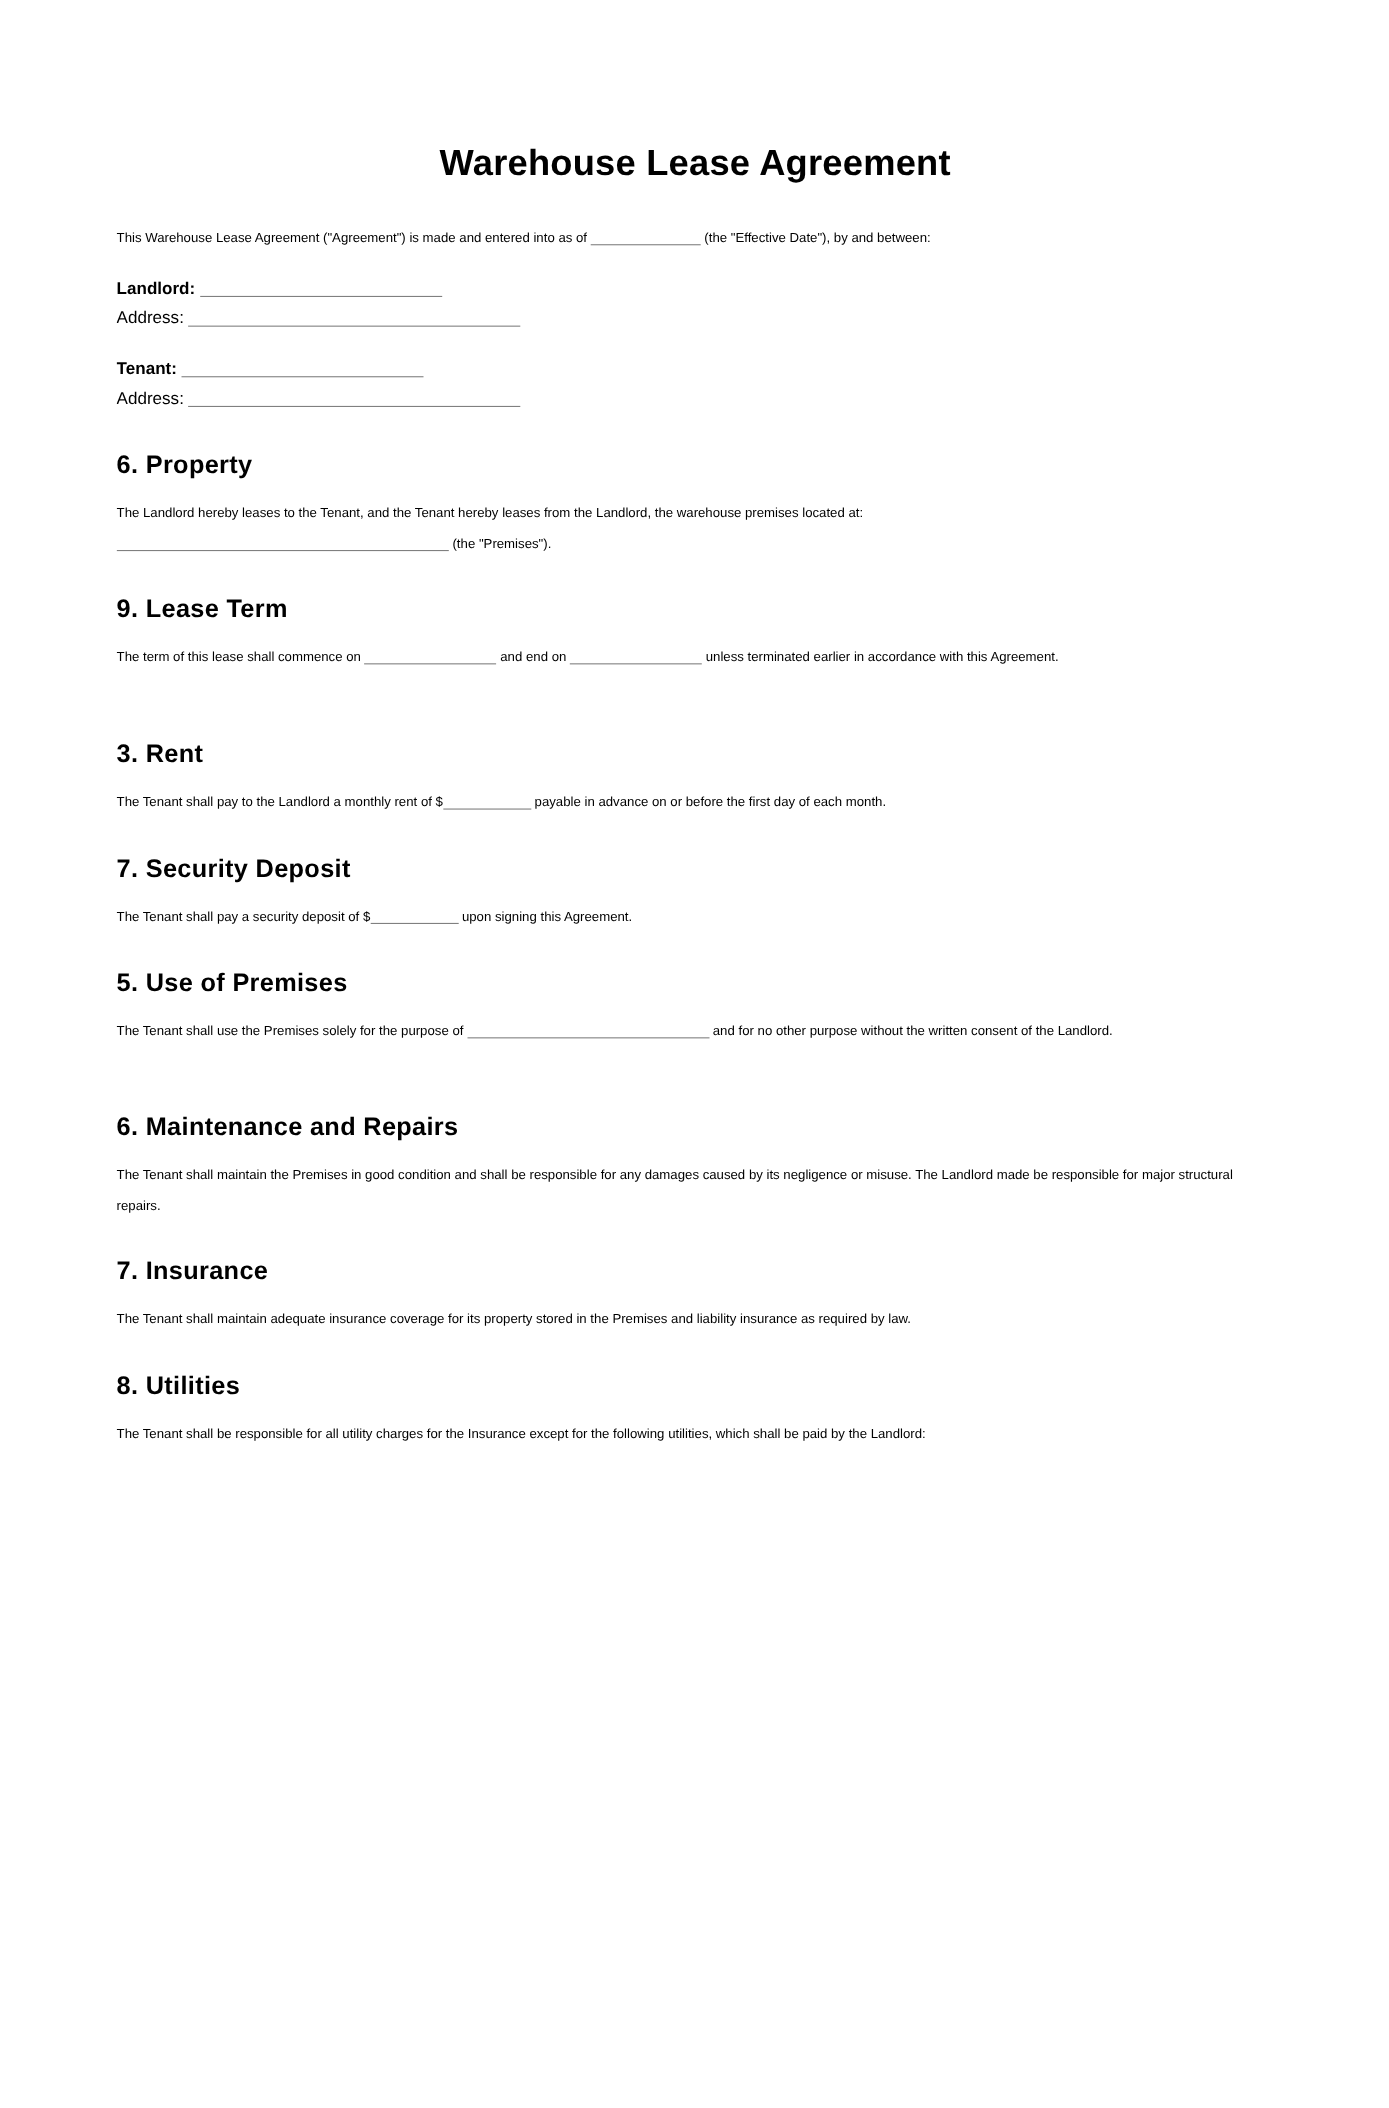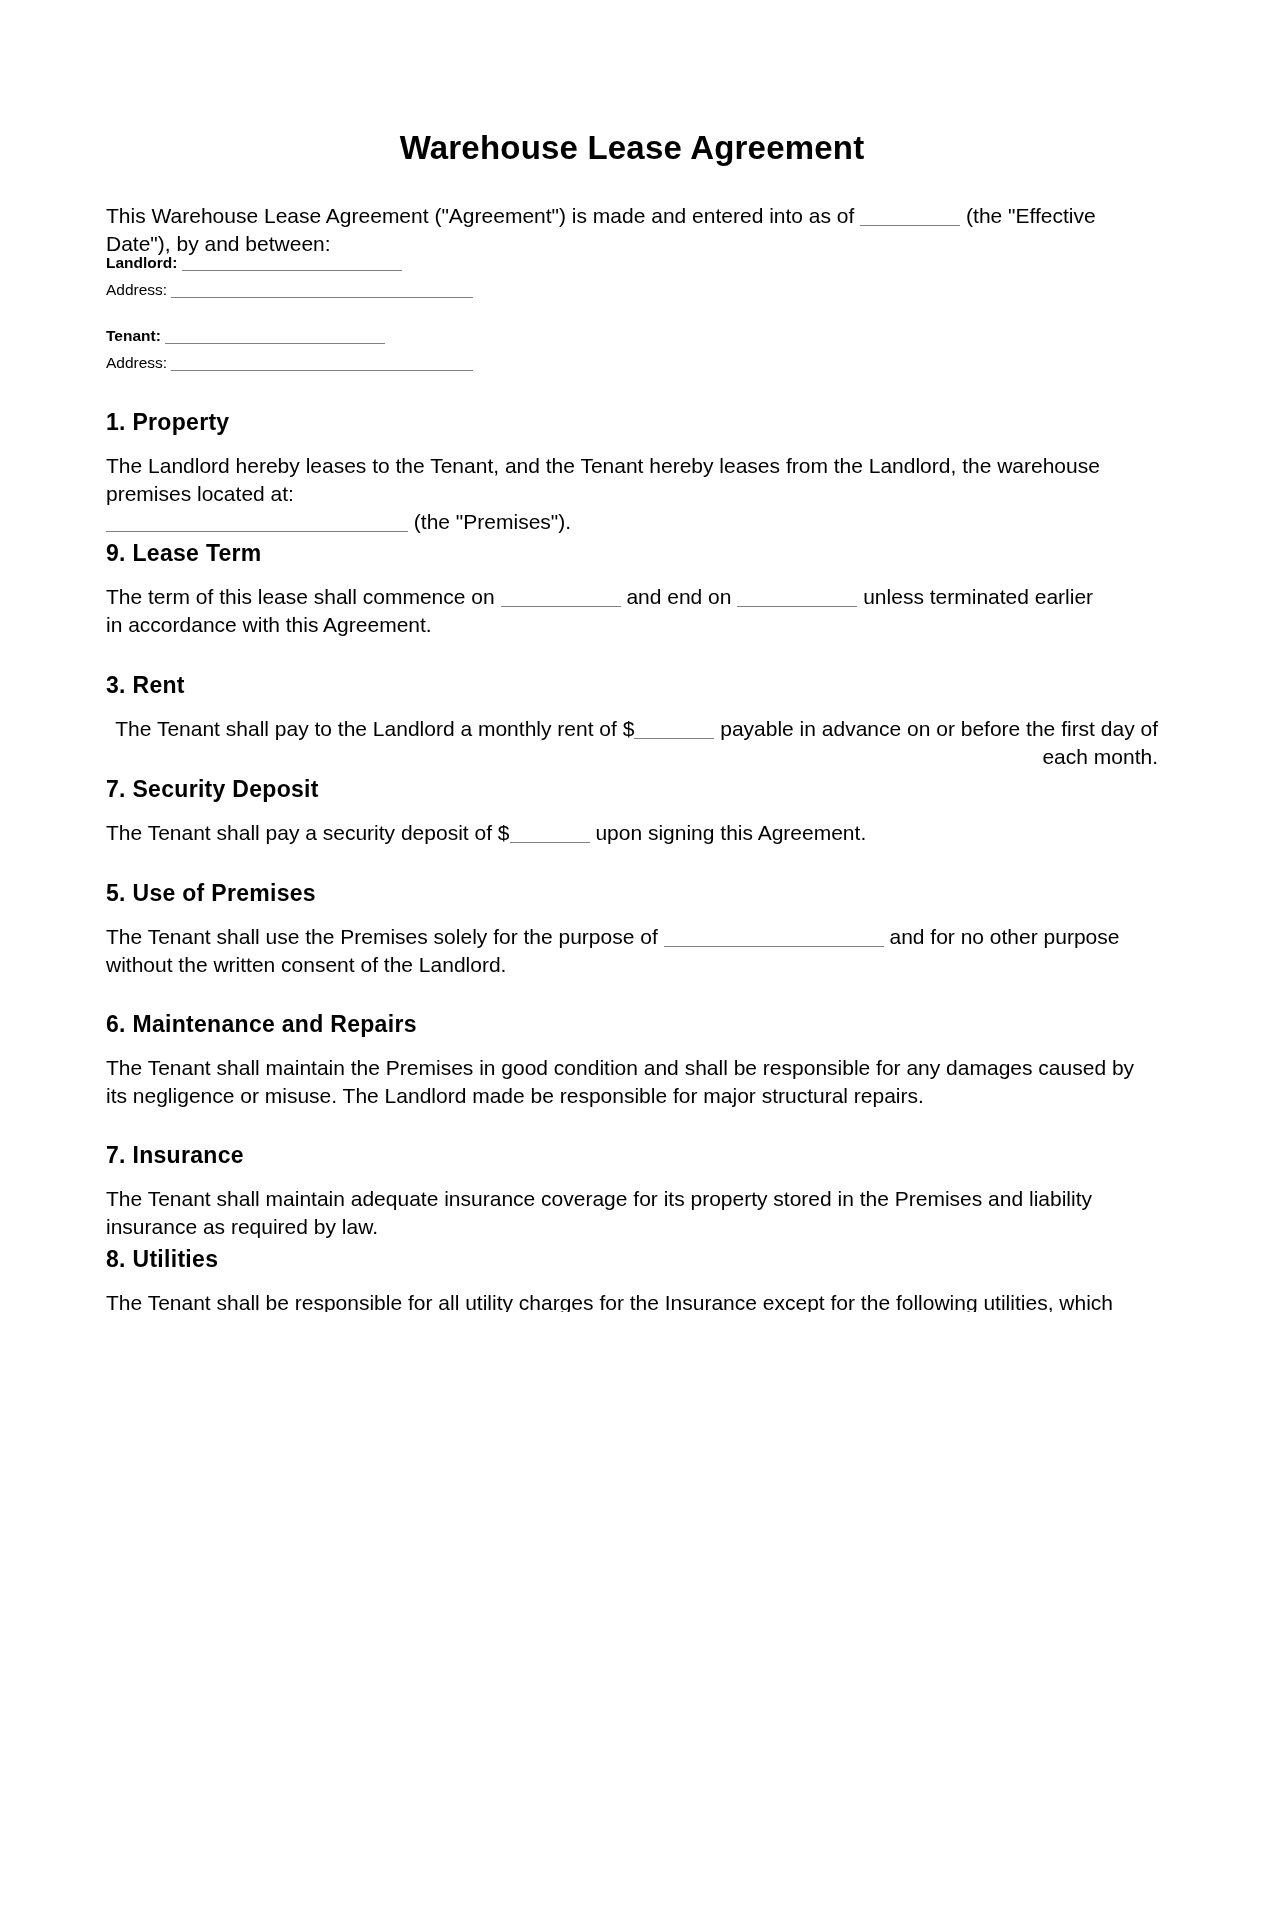--- a/index.html
+++ b/index.html
@@ -29,21 +29,21 @@
       text-align: center;
       margin: 0;
       position: absolute;
       top: 130px;
       left: 0;
       width: 1052px;
       line-height: 36px;
       letter-spacing: 0.2px;
     }
     .body-text {
-      font-size: 21px;
+      font-size: 12px;
       line-height: 28px;
       margin: 0;
     }
     .blank {
       display: inline-block;
       border-bottom: 1px solid #808080;
       height: 14px;
       vertical-align: -3px;
     }
     .party {
@@ -88,38 +88,38 @@
     <div>
       <b>Tenant:</b>
       <span class="blank" style="width:220px;"></span>
     </div>
     <div>
       <span>Address:</span>
       <span class="blank" style="width:302px;"></span>
     </div>
   </div>
 
-  <h2 class="section-heading abs" style="top:407px;">1. Property</h2>
+  <h2 class="section-heading abs" style="top:407px;">6. Property</h2>
   <p class="body-text abs" style="top:452px;">
     <span>The Landlord hereby leases to the Tenant, and the Tenant hereby leases from the Landlord, the warehouse premises located at:</span><br>
     <span class="blank" style="width:302px;"></span>
     <span>(the "Premises").</span>
   </p>
 
   <h2 class="section-heading abs" style="top:538px;">9. Lease Term</h2>
   <p class="body-text abs" style="top:583px; width:1000px;">
     <span>The term of this lease shall commence on</span>
     <span class="blank" style="width:120px;"></span>
     <span>and end on</span>
     <span class="blank" style="width:120px;"></span>
     <span>unless terminated earlier in accordance with this Agreement.</span>
   </p>
 
   <h2 class="section-heading abs" style="top:670px;">3. Rent</h2>
-  <p class="body-text abs" style="top:715px;text-align:right;">
+  <p class="body-text abs" style="top:715px;">
     <span>The Tenant shall pay to the Landlord a monthly rent of $</span><span class="blank" style="width:80px;"></span>
     <span>payable in advance on or before the first day of each month.</span>
   </p>
 
   <h2 class="section-heading abs" style="top:774px;">7. Security Deposit</h2>
   <p class="body-text abs" style="top:819px;">
     <span>The Tenant shall pay a security deposit of $</span><span class="blank" style="width:80px;"></span>
     <span>upon signing this Agreement.</span>
   </p>
 

